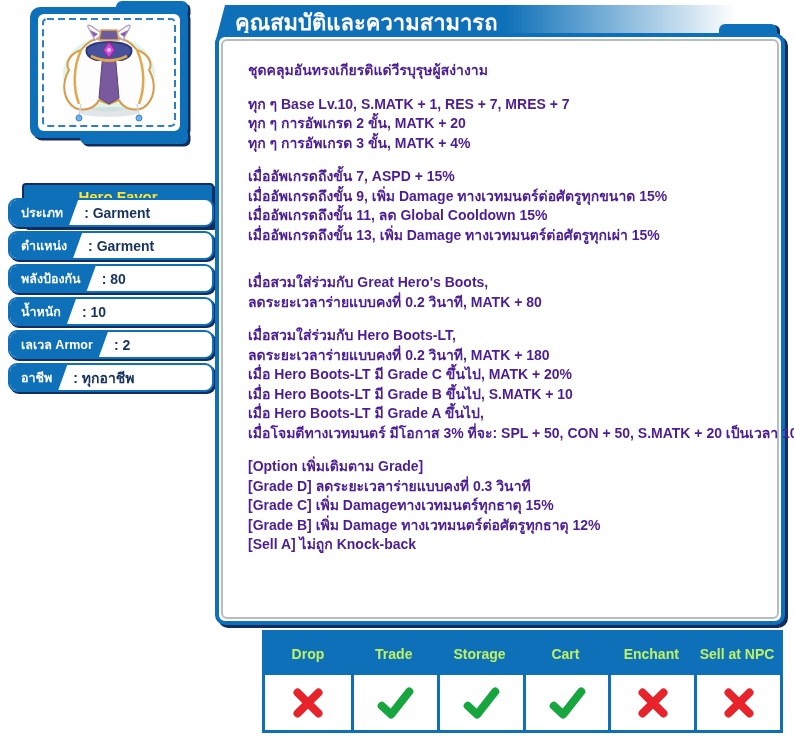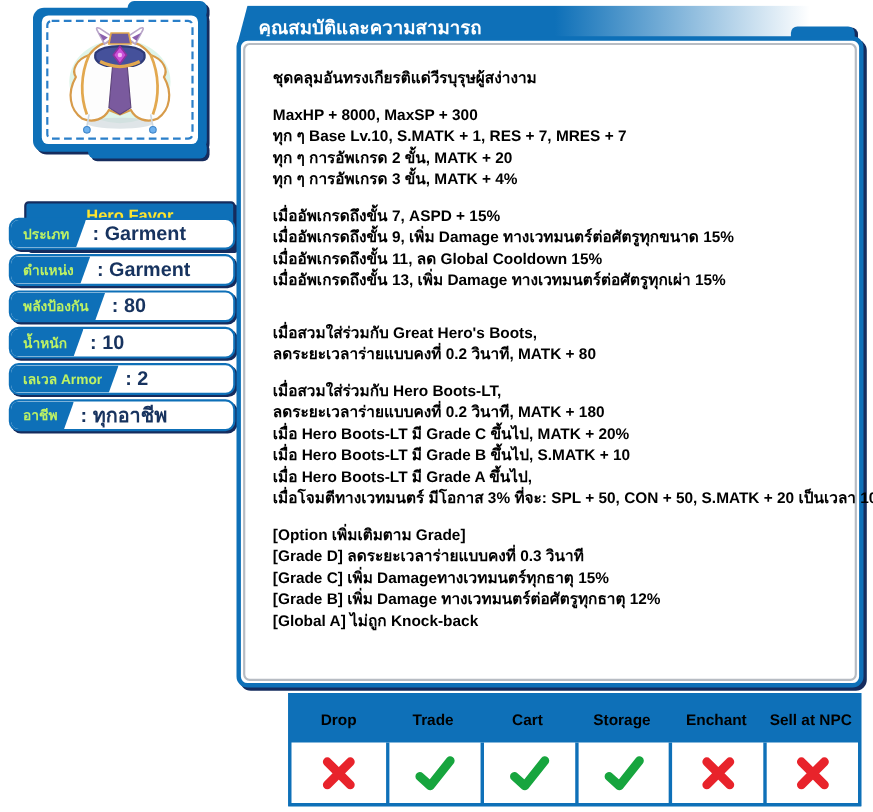--- a/index.html
+++ b/index.html
@@ -23,64 +23,64 @@
     color:#ffe62e;font-weight:bold;font-size:15px;line-height:17px;text-align:center;margin-top:32px;
   }
 
   
   .stats{position:absolute;left:8px;top:198px;display:flex;flex-direction:column;gap:4px;}
   .stat-row{
     width:202px;height:25px;background:#fff;border:2px solid #0e70b8;border-radius:9px;
     box-shadow:2px 2px 0 #152c5e;overflow:hidden;display:flex;align-items:center;
   }
   .stat-label{
-    background:#0e70b8;color:#bef264;font-weight:bold;font-size:12.5px;height:100%;
+    background:#0e70b8;color:#ffffff;font-weight:bold;font-size:12.5px;height:100%;
     display:flex;align-items:center;padding:0 15px 0 11px;white-space:nowrap;
     clip-path:polygon(0 0,100% 0,calc(100% - 9px) 100%,0 100%);
   }
-  .stat-value{font-weight:bold;font-size:18px;color:#17335f;margin-left:6px;white-space:nowrap;}
+  .stat-value{font-weight:bold;font-size:14px;color:#17335f;margin-left:6px;white-space:nowrap;}
 
   
   .details-banner{
     position:absolute;left:215px;top:5px;right:0;height:38px;
     background:linear-gradient(90deg,#0e70b8 0%,#0e70b8 50%,rgba(14,112,184,0) 90%);
     clip-path:polygon(10px 0,100% 0,100% 100%,0 100%);
-    display:flex;align-items:center;
-    color:#fff;font-weight:bold;font-size:17px;padding-left:20px;
+    display:flex;
+    color:#fff;font-weight:bold;font-size:22px;padding-left:20px;
   }
 
   
   .panel-tab{
     position:absolute;left:719px;top:24px;width:58px;height:16px;
     background:#0e70b8;border-radius:6px 6px 0 0;box-shadow:3px 1px 0 #152c5e;
   }
   .details-panel{
     position:absolute;left:215px;top:33px;width:562px;height:584px;
     background:#fff;border:4px solid #0e70b8;border-radius:10px;
     box-shadow:3px 3px 0 #152c5e;
   }
   .details-panel::before{
     content:"";position:absolute;inset:2px;border:2px solid #b7bcc3;border-radius:6px;
     pointer-events:none;
   }
   .description{position:absolute;left:29px;top:24px;right:16px;}
   .desc-line{
-    font-size:14px;line-height:19.5px;min-height:19.5px;color:#000000;font-weight:600;
+    font-size:14px;line-height:19.5px;min-height:19.5px;color:#4c1d95;font-weight:600;
     white-space:nowrap;
   }
   .desc-line:empty{min-height:14px;}
 
   
   .perm-table{
     position:absolute;left:262px;top:630px;width:515px;
     border:3px solid #0e70b8;background:#0e70b8;
   }
   .perm-head{
     display:grid;grid-template-columns:repeat(6,1fr);height:42px;
-    background:#0e70b8;color:#000000;font-weight:bold;font-size:14px;line-height:15px;
+    background:#0e70b8;color:#bef264;font-weight:bold;font-size:14px;line-height:15px;
   }
   .perm-head .col{display:flex;align-items:center;justify-content:center;text-align:center;padding:0 4px;}
   .perm-body{display:grid;grid-template-columns:repeat(6,1fr);height:55px;}
   .perm-cell{
     background:#fff;display:flex;align-items:center;justify-content:center;
   }
   .perm-cell + .perm-cell{border-left:3px solid #0e70b8;}
 </style>
 </head>
 <body>
@@ -170,21 +170,20 @@
 
   <div class="details-banner">
     <span>คุณสมบัติและความสามารถ</span>
   </div>
 
   <div class="panel-tab"></div>
   <div class="details-panel">
     <div class="description">
       <div class="desc-line">ชุดคลุมอันทรงเกียรติแด่วีรบุรุษผู้สง่างาม</div>
       <div class="desc-line"></div>
-      <div class="desc-line">MaxHP + 8000, MaxSP + 300</div>
       <div class="desc-line">ทุก ๆ Base Lv.10, S.MATK + 1, RES + 7, MRES + 7</div>
       <div class="desc-line">ทุก ๆ การอัพเกรด 2 ขั้น, MATK + 20</div>
       <div class="desc-line">ทุก ๆ การอัพเกรด 3 ขั้น, MATK + 4%</div>
       <div class="desc-line"></div>
       <div class="desc-line">เมื่ออัพเกรดถึงขั้น 7, ASPD + 15%</div>
       <div class="desc-line">เมื่ออัพเกรดถึงขั้น 9, เพิ่ม Damage ทางเวทมนตร์ต่อศัตรูทุกขนาด 15%</div>
       <div class="desc-line">เมื่ออัพเกรดถึงขั้น 11, ลด Global Cooldown 15%</div>
       <div class="desc-line">เมื่ออัพเกรดถึงขั้น 13, เพิ่ม Damage ทางเวทมนตร์ต่อศัตรูทุกเผ่า 15%</div>
       <div class="desc-line"></div>
       <div class="desc-line"></div>
@@ -195,30 +194,30 @@
       <div class="desc-line">ลดระยะเวลาร่ายแบบคงที่ 0.2 วินาที,  MATK + 180</div>
       <div class="desc-line">เมื่อ Hero Boots-LT มี Grade C ขึ้นไป, MATK + 20%</div>
       <div class="desc-line">เมื่อ Hero Boots-LT มี Grade B ขึ้นไป, S.MATK + 10</div>
       <div class="desc-line">เมื่อ Hero Boots-LT มี Grade A ขึ้นไป,</div>
       <div class="desc-line">เมื่อโจมตีทางเวทมนตร์ มีโอกาส 3% ที่จะ: SPL + 50, CON + 50, S.MATK + 20 เป็นเวลา 10 วินาที</div>
       <div class="desc-line"></div>
       <div class="desc-line">[Option เพิ่มเติมตาม Grade]</div>
       <div class="desc-line">[Grade D] ลดระยะเวลาร่ายแบบคงที่ 0.3 วินาที</div>
       <div class="desc-line">[Grade C] เพิ่ม Damageทางเวทมนตร์ทุกธาตุ 15%</div>
       <div class="desc-line">[Grade B] เพิ่ม Damage ทางเวทมนตร์ต่อศัตรูทุกธาตุ 12%</div>
-      <div class="desc-line">[Global A] ไม่ถูก Knock-back</div>
+      <div class="desc-line">[Sell A] ไม่ถูก Knock-back</div>
     </div>
   </div>
 
   <div class="perm-table">
     <div class="perm-head">
       <div class="col">Drop</div>
       <div class="col">Trade</div>
+      <div class="col">Storage</div>
       <div class="col">Cart</div>
-      <div class="col">Storage</div>
       <div class="col">Enchant</div>
       <div class="col">Sell at NPC</div>
     </div>
     <div class="perm-body">
       <div class="perm-cell">
         <svg width="38" height="38" viewBox="0 0 40 40">
           <path d="M9 9 L31 31 M31 9 L9 31" stroke="#e8232b" stroke-width="8.5" stroke-linecap="round" fill="none"></path>
         </svg>
       </div>
       <div class="perm-cell">

